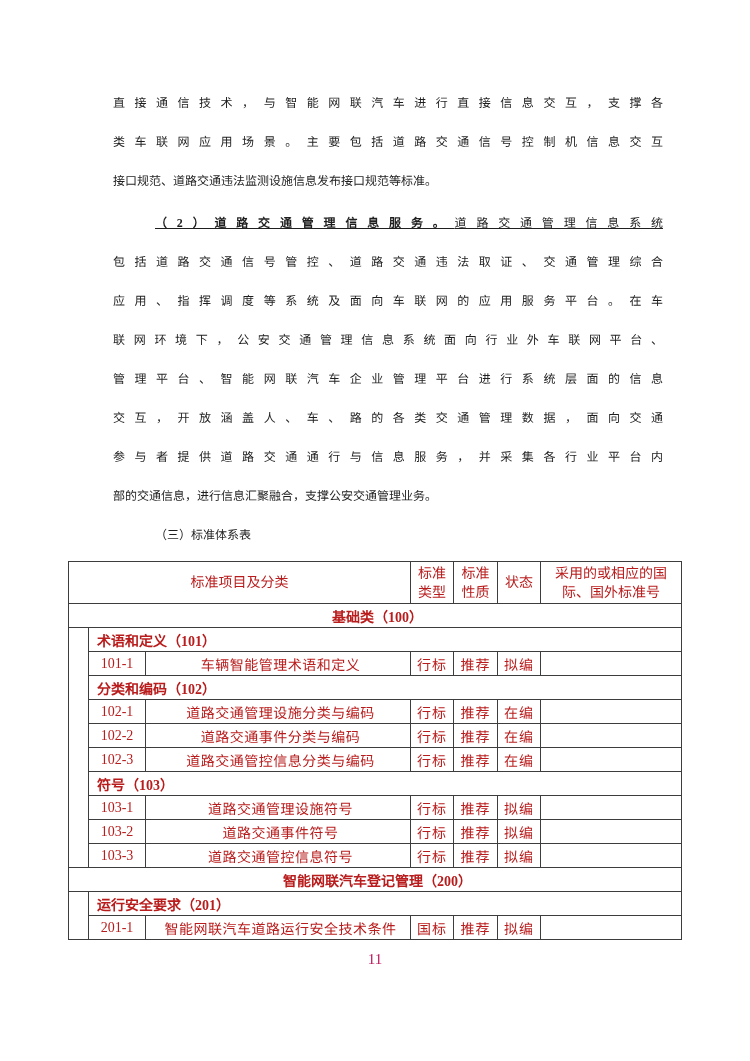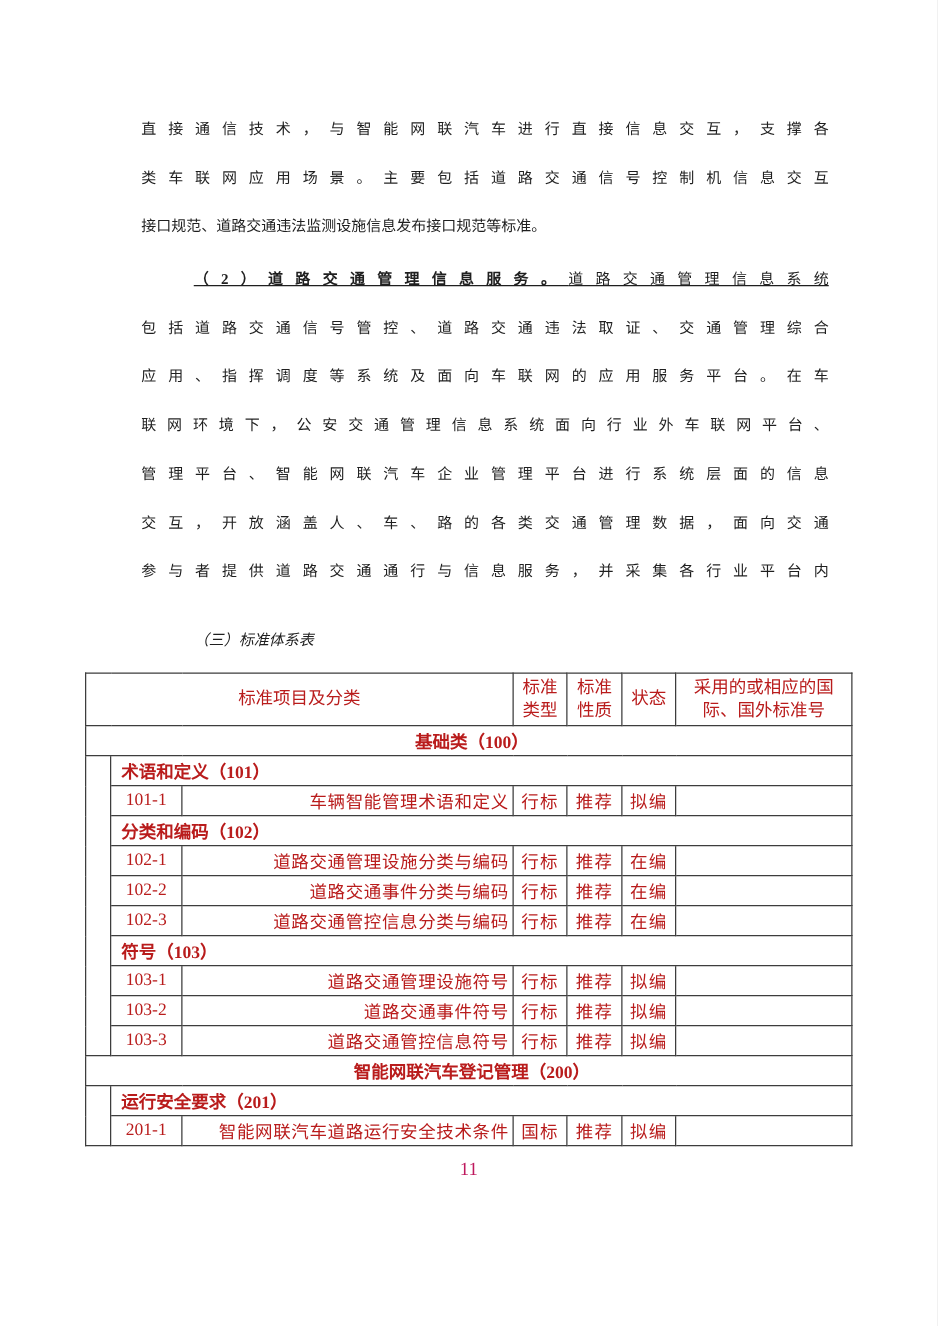--- a/index.html
+++ b/index.html
@@ -24,26 +24,25 @@
     line-height: 39px;
     height: 39px;
     white-space: nowrap;
     text-align: justify;
     text-align-last: justify;
   }
   .tline-last { text-align-last: left; }
   .para2 { margin-top: 3px; }
   .p2-first { text-indent: 42px; text-decoration: underline; }
   .section-heading-line {
-    margin-top: 16px;
+    margin-top: 0;
     line-height: 39px;
     height: 39px;
     text-indent: 42px;
     white-space: nowrap;
-    font-style: italic;
   }
   table.standards-table {
     margin: 6px 0 0 68px;
     width: 613px;
     border-collapse: collapse;
     table-layout: fixed;
     font-size: 14px;
     color: #b91c1c;
   }
   .standards-table th, .standards-table td {
@@ -57,21 +56,21 @@
     font-weight: normal;
     text-align: center;
     line-height: 19px;
     padding: 0 2px;
   }
   .standards-table tbody td { height: 24px; }
   td.section    { font-weight: bold; text-align: center; padding-left: 8px; }
   td.subsection { font-weight: bold; text-align: left; padding-left: 8px; margin-left: 28px; }
   td.indent     { padding: 0; }
   td.cell-id    { text-align: center; }
-  td.cell-name  { text-align: right; padding-left: 8px; letter-spacing: 0.5px; }
+  td.cell-name  { text-align: center; padding-left: 8px; letter-spacing: 0.5px; }
   td.cell-center{ text-align: center; letter-spacing: 1px; }
   td.cell-intl  { text-align: left; }
   .page-number {
     margin-top: 11px;
     text-align: center;
     font-size: 15px;
     color: #be185d;
   }
 </style>
 </head>
@@ -89,20 +88,21 @@
 
     <div class="para2">
       <div class="tline p2-first"><b>（2）道路交通管理信息服务。</b><span>道路交通管理信息系统</span></div>
       <div>
           <div class="tline">包括道路交通信号管控、道路交通违法取证、交通管理综合</div>
           <div class="tline">应用、指挥调度等系统及面向车联网的应用服务平台。在车</div>
           <div class="tline">联网环境下，公安交通管理信息系统面向行业外车联网平台、</div>
           <div class="tline">管理平台、智能网联汽车企业管理平台进行系统层面的信息</div>
           <div class="tline">交互，开放涵盖人、车、路的各类交通管理数据，面向交通</div>
           <div class="tline">参与者提供道路交通通行与信息服务，并采集各行业平台内</div>
+          <div class="tline tline-last">部的交通信息，进行信息汇聚融合，支撑公安交通管理业务。</div>
         </div>
     </div>
 
     <div class="section-heading-line">（三）标准体系表</div>
   </div>
 
   <table class="standards-table">
     <colgroup>
       <col style="width:20px">
       <col style="width:57px">

